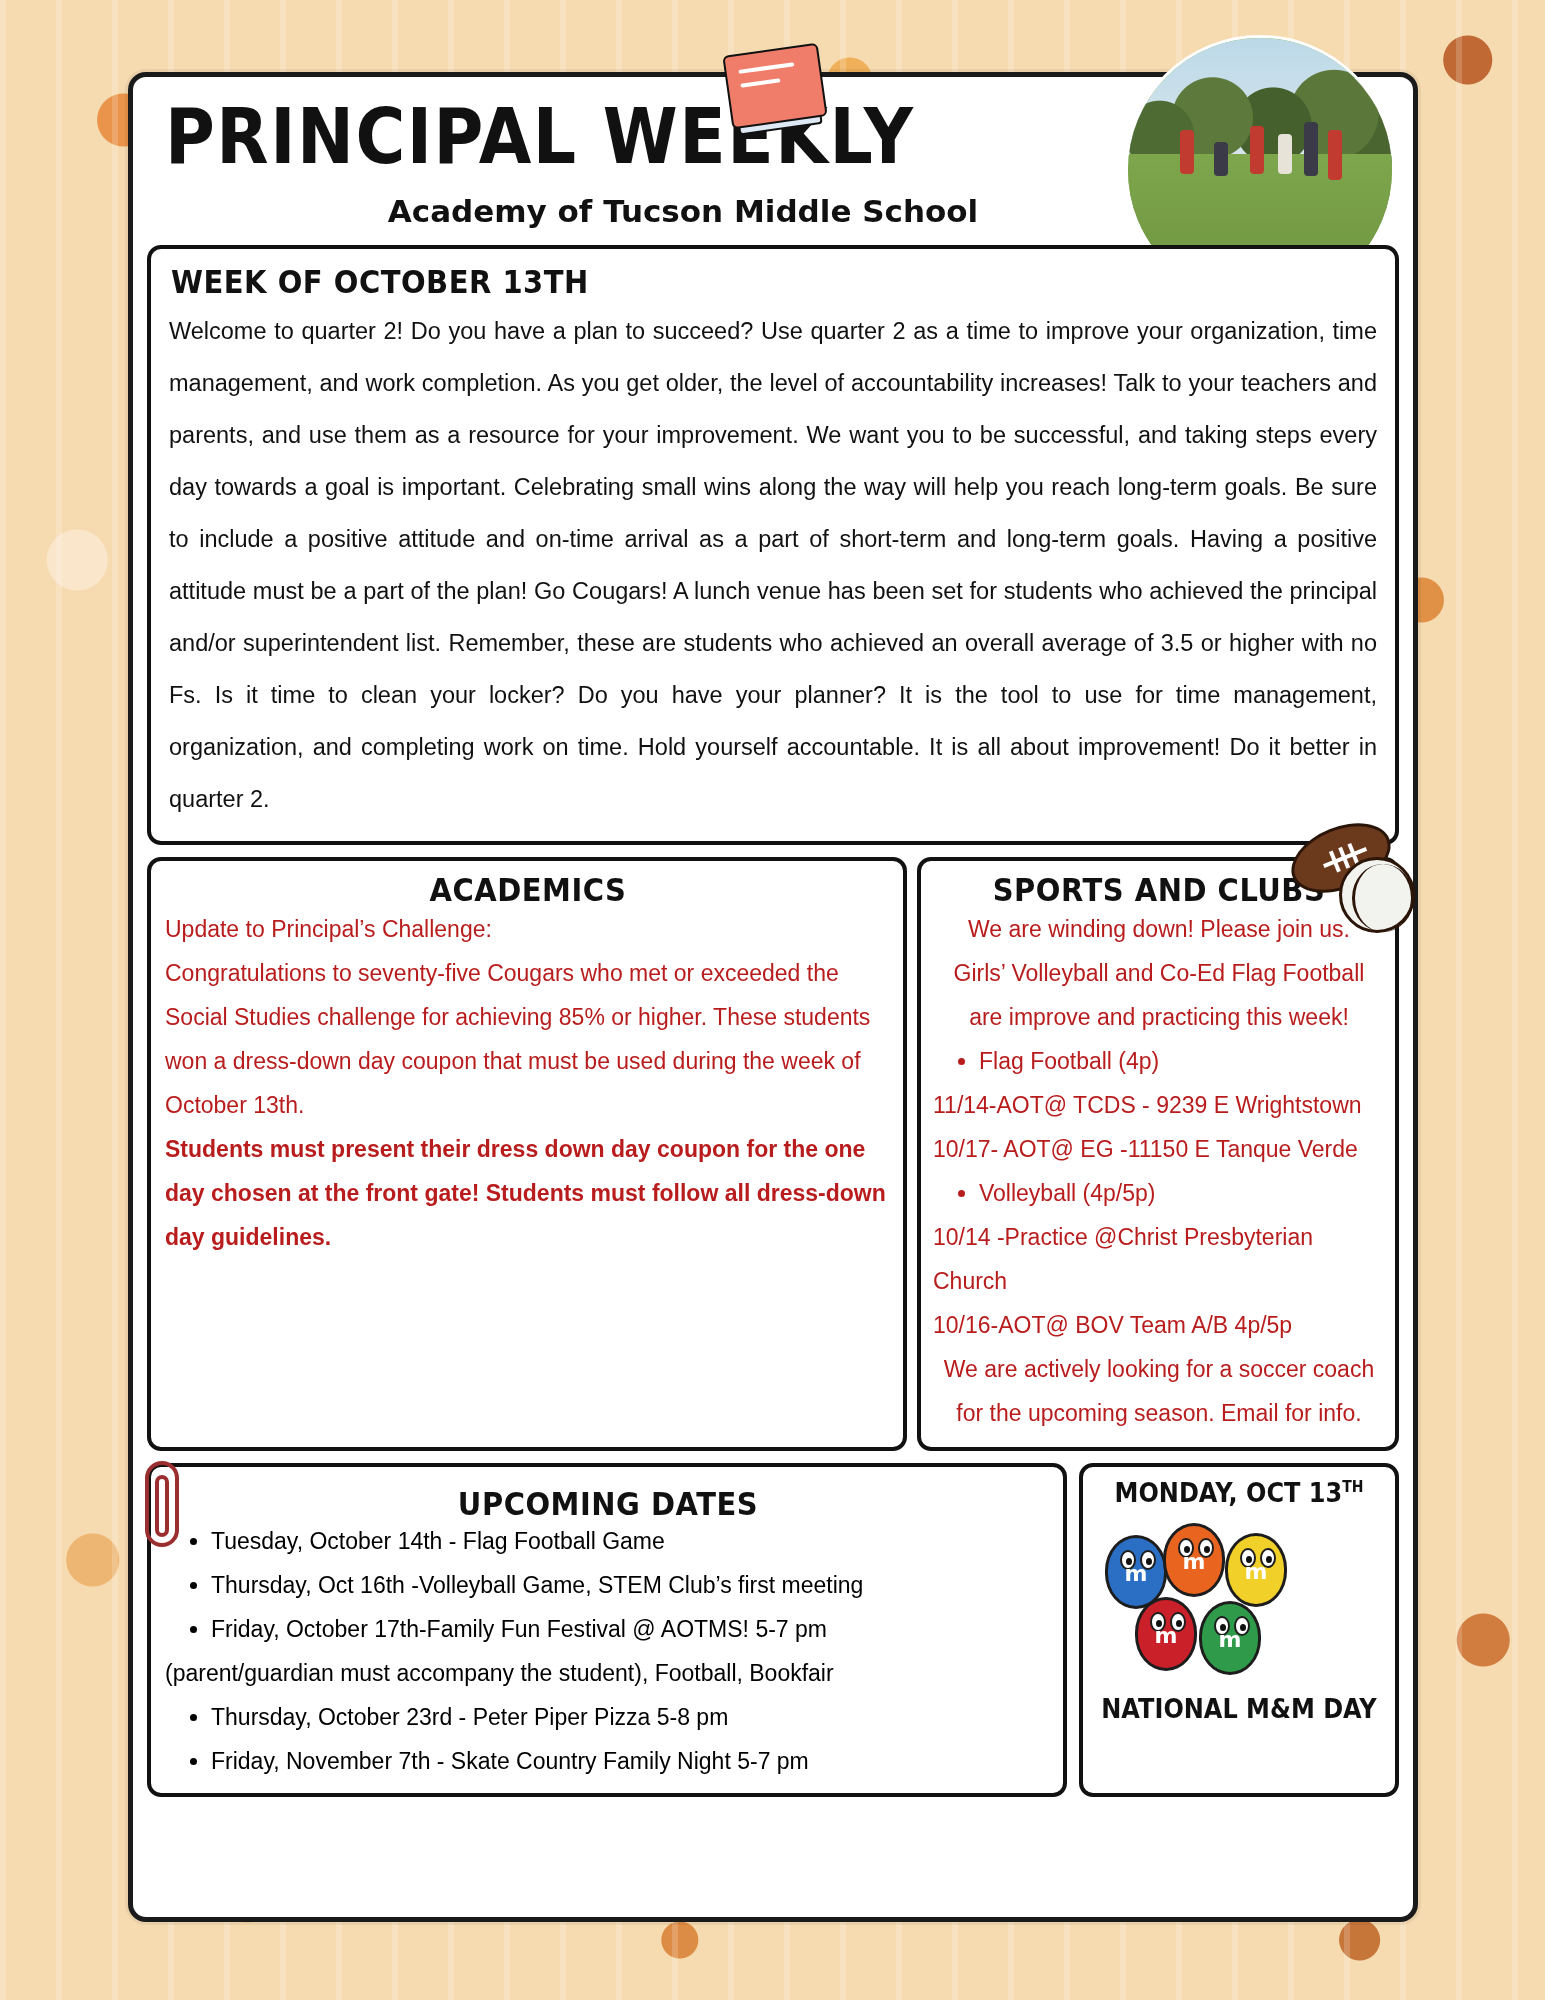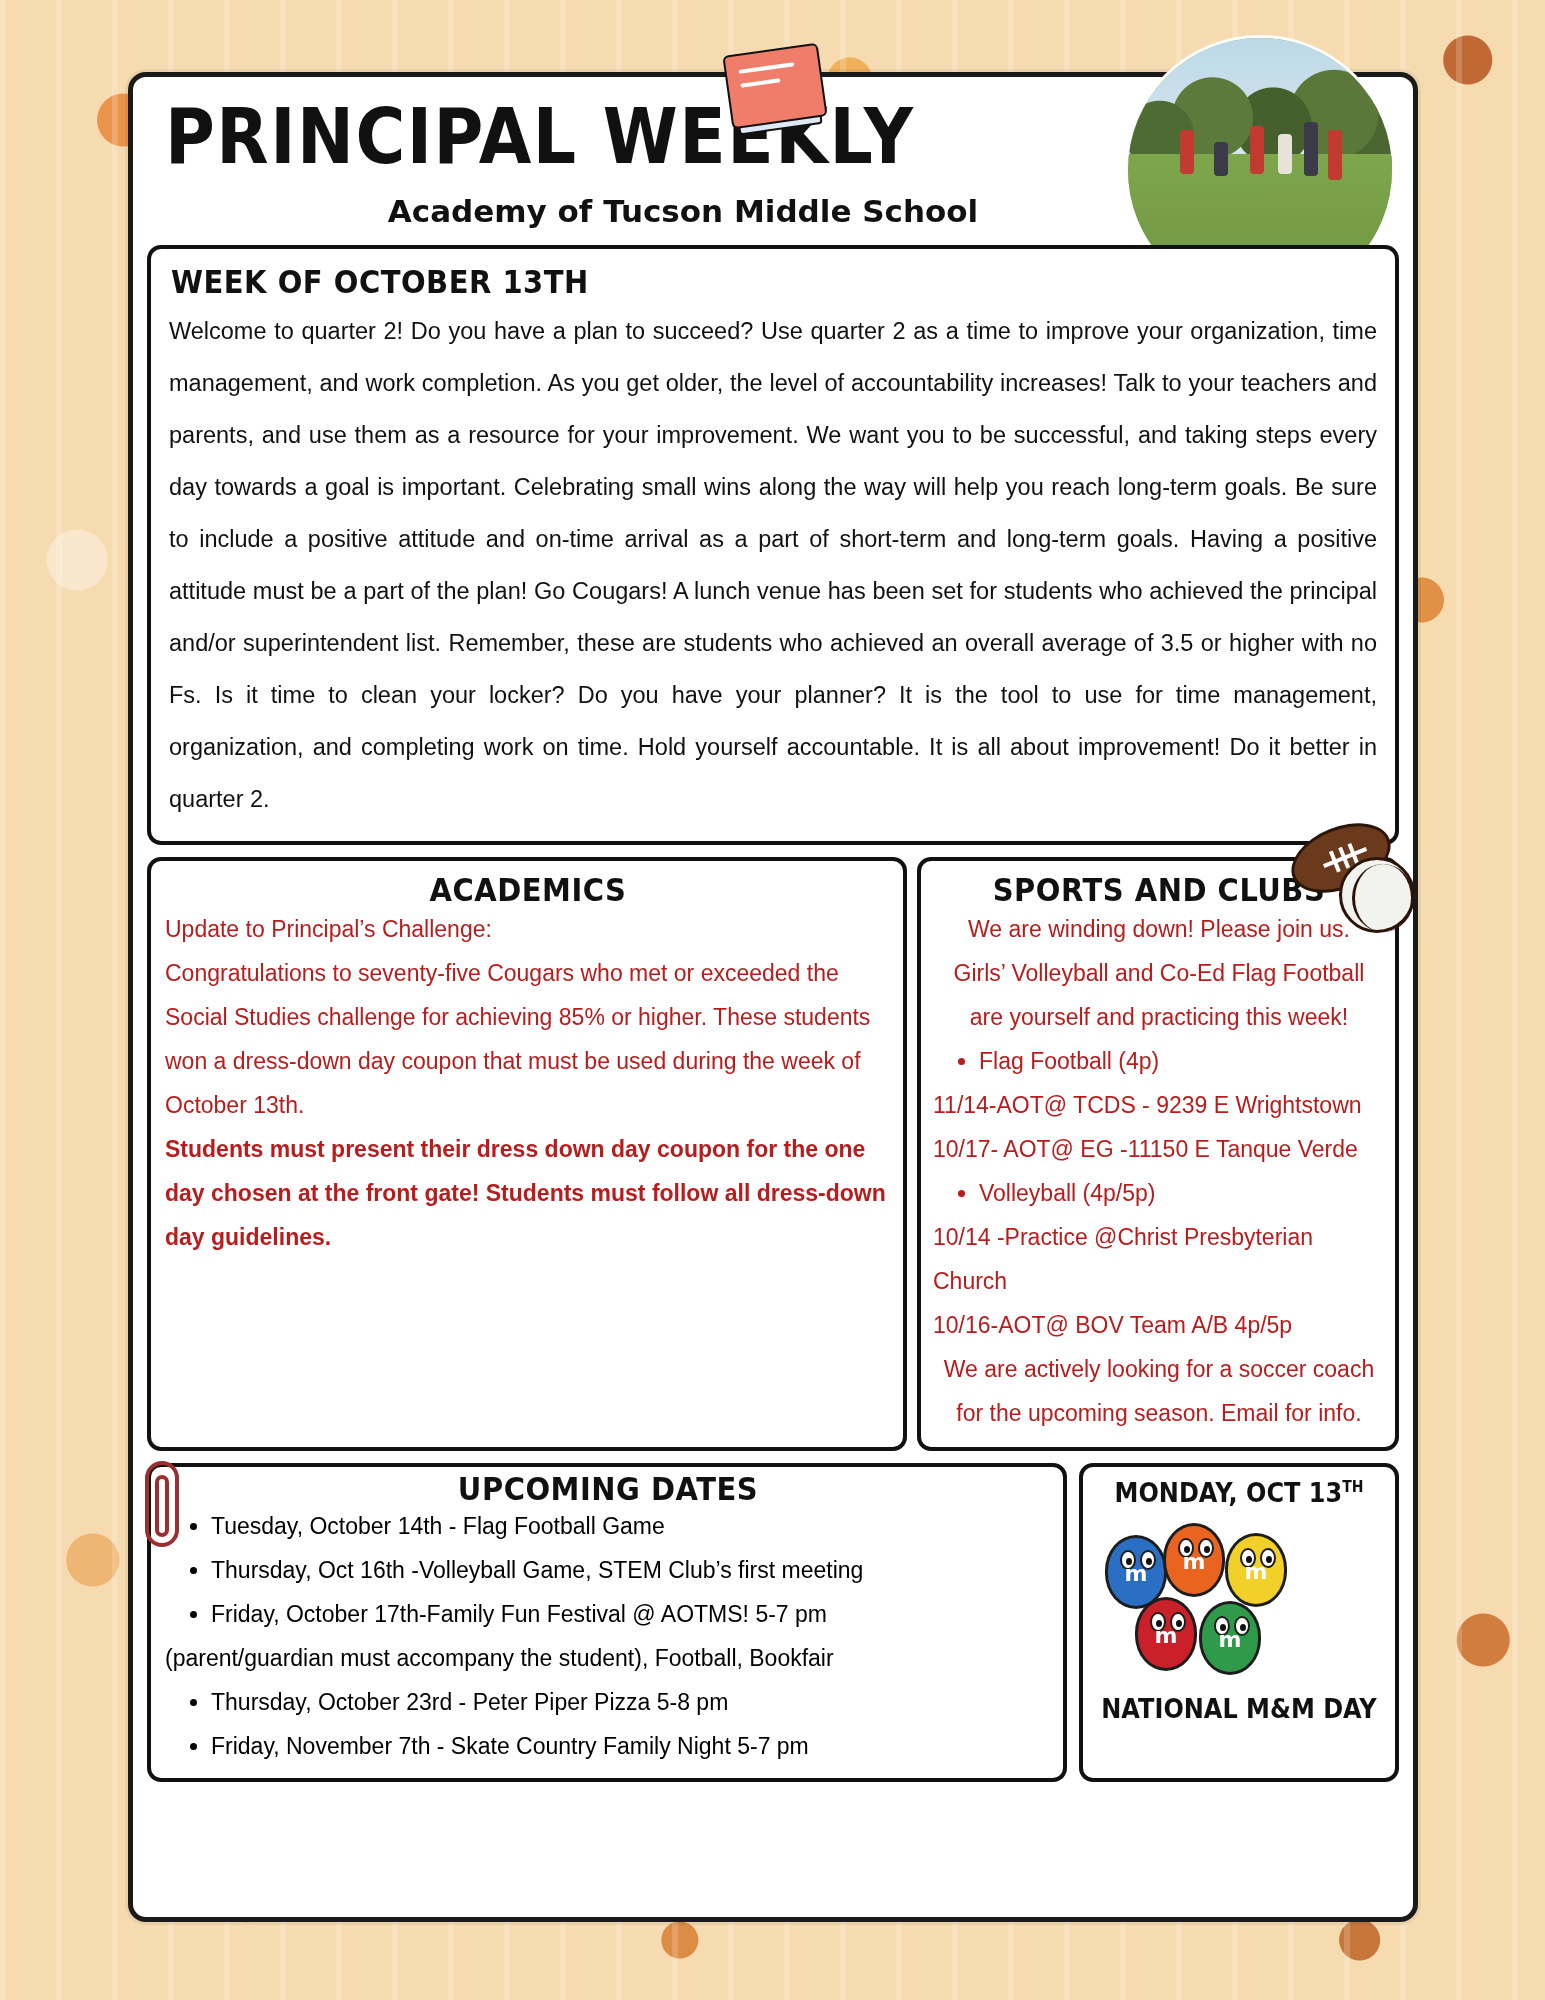--- a/index.html
+++ b/index.html
@@ -171,21 +171,21 @@
   .ball-football:before { content:""; position:absolute; left:30px; top:27px; width:46px; height:4px; background:#fff; }
   .ball-football:after { content:""; position:absolute; left:40px; top:18px; width:4px; height:22px; background:#fff; box-shadow:10px 0 #fff, 20px 0 #fff; }
   .ball-volley {
     position:absolute; left:58px; top:30px; width:76px; height:76px; border-radius:50%;
     background:#f2f2ee; border:3px solid #2b1509;
   }
   .ball-volley:before { content:""; position:absolute; left:10px; top:4px; width:56px; height:68px; border-left:3px solid #2b1509; border-right:3px solid #2b1509; border-radius:50%; }
 
   
   #bottom { display:flex; gap:12px; margin: 12px 14px 0 14px; }
-  #dates { width: 920px; padding: 3px 12px 10px 14px; }
+  #dates { width: 920px; padding: 18px 12px 10px 14px; }
   #dates .sec-title { display:block; text-align:center; margin-bottom:0px; }
   #dates ul { margin:0; padding-left: 46px; }
   #dates li { font-size:23px; line-height:44px; }
   #dates .plain { font-size:23px; line-height:44px; padding-left:44px; }
   #dates .nohang { font-size:23px; line-height:44px; }
   sup { font-size: 14px; }
 
   .clip { position:absolute; left:-6px; top:-6px; width:34px; height:86px; }
   .clip i { position:absolute; inset:0; border:4px solid #9b2f2f; border-radius:18px; }
   .clip i:after { content:""; position:absolute; left:6px; top:10px; right:6px; bottom:6px; border:4px solid #9b2f2f; border-radius:12px; }
@@ -239,21 +239,21 @@
       <div class="sec-title">ACADEMICS</div>
       <div class="body-txt">Update to Principal’s Challenge:</div>
       <div class="body-txt">Congratulations to seventy-five Cougars who met or exceeded the Social Studies challenge for achieving 85% or higher. These students won a dress-down day coupon that must be used during the week of October 13th.</div>
       <div class="body-txt bold">Students must present their dress down day coupon for the one day chosen at the front gate! Students must follow all dress-down day guidelines.</div>
     </div>
 
     <div class="box" id="sports">
       <div class="sec-title">SPORTS AND CLUBS</div>
       <div class="body-txt">We are winding down! Please join us.</div>
       <div class="body-txt">Girls’ Volleyball and Co-Ed Flag Football</div>
-      <div class="body-txt">are yourself and practicing this week!</div>
+      <div class="body-txt">are improve and practicing this week!</div>
       <ul class="body-txt">
         <li>Flag Football (4p)</li>
       </ul>
       <div class="body-txt left">11/14-AOT@ TCDS - 9239 E Wrightstown</div>
       <div class="body-txt left">10/17- AOT@ EG -11150 E Tanque Verde</div>
       <ul class="body-txt">
         <li>Volleyball (4p/5p)</li>
       </ul>
       <div class="body-txt left">10/14 -Practice @Christ Presbyterian Church</div>
       <div class="body-txt left">10/16-AOT@ BOV Team A/B 4p/5p</div>

